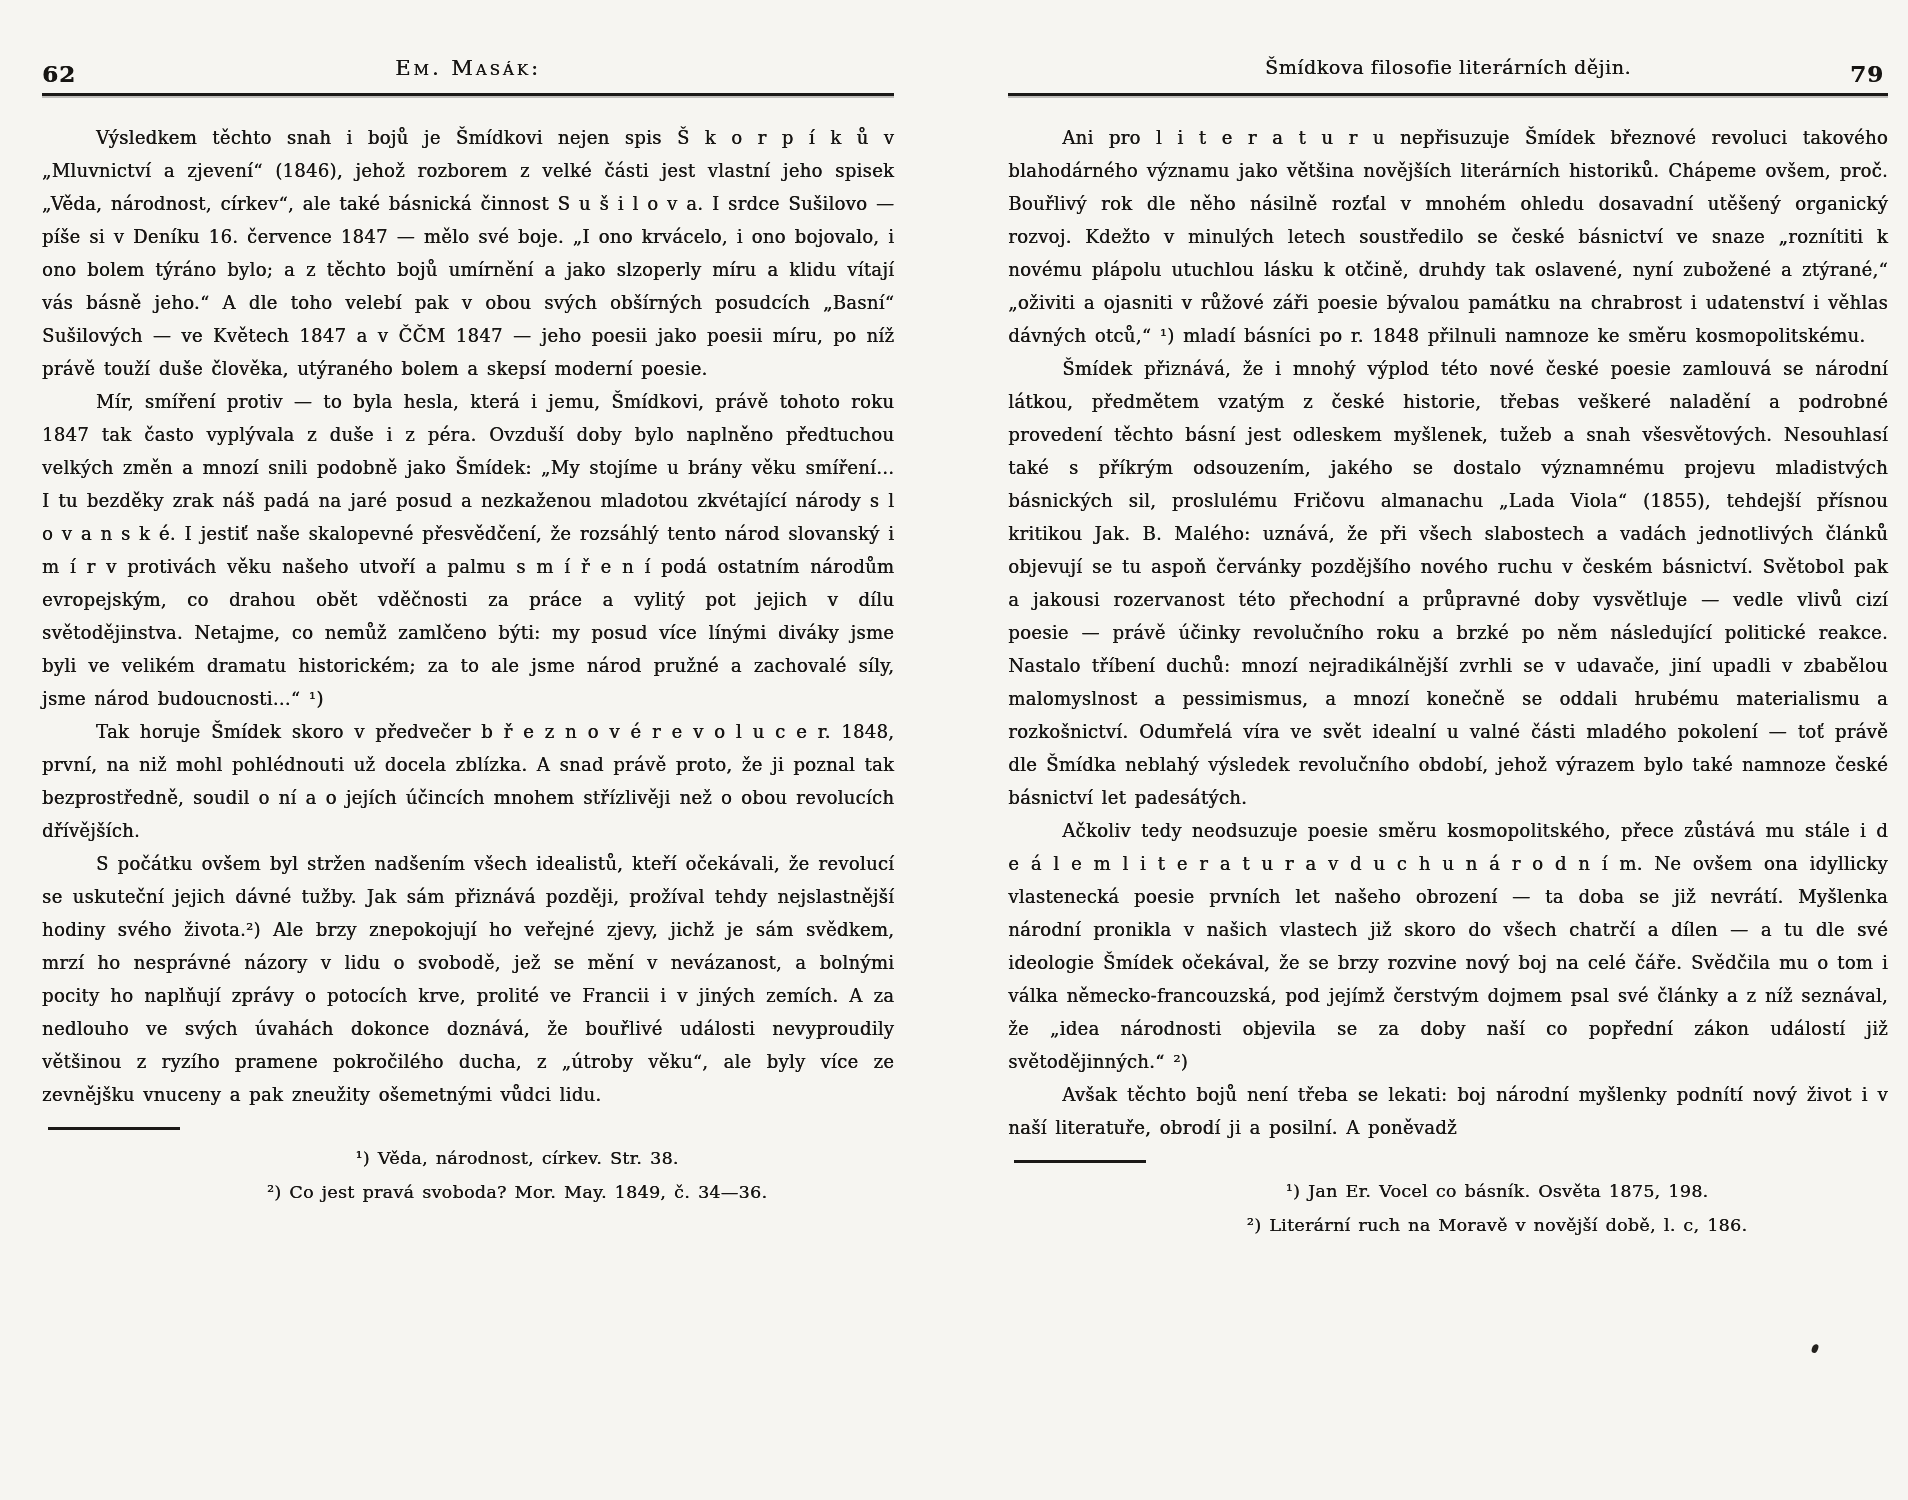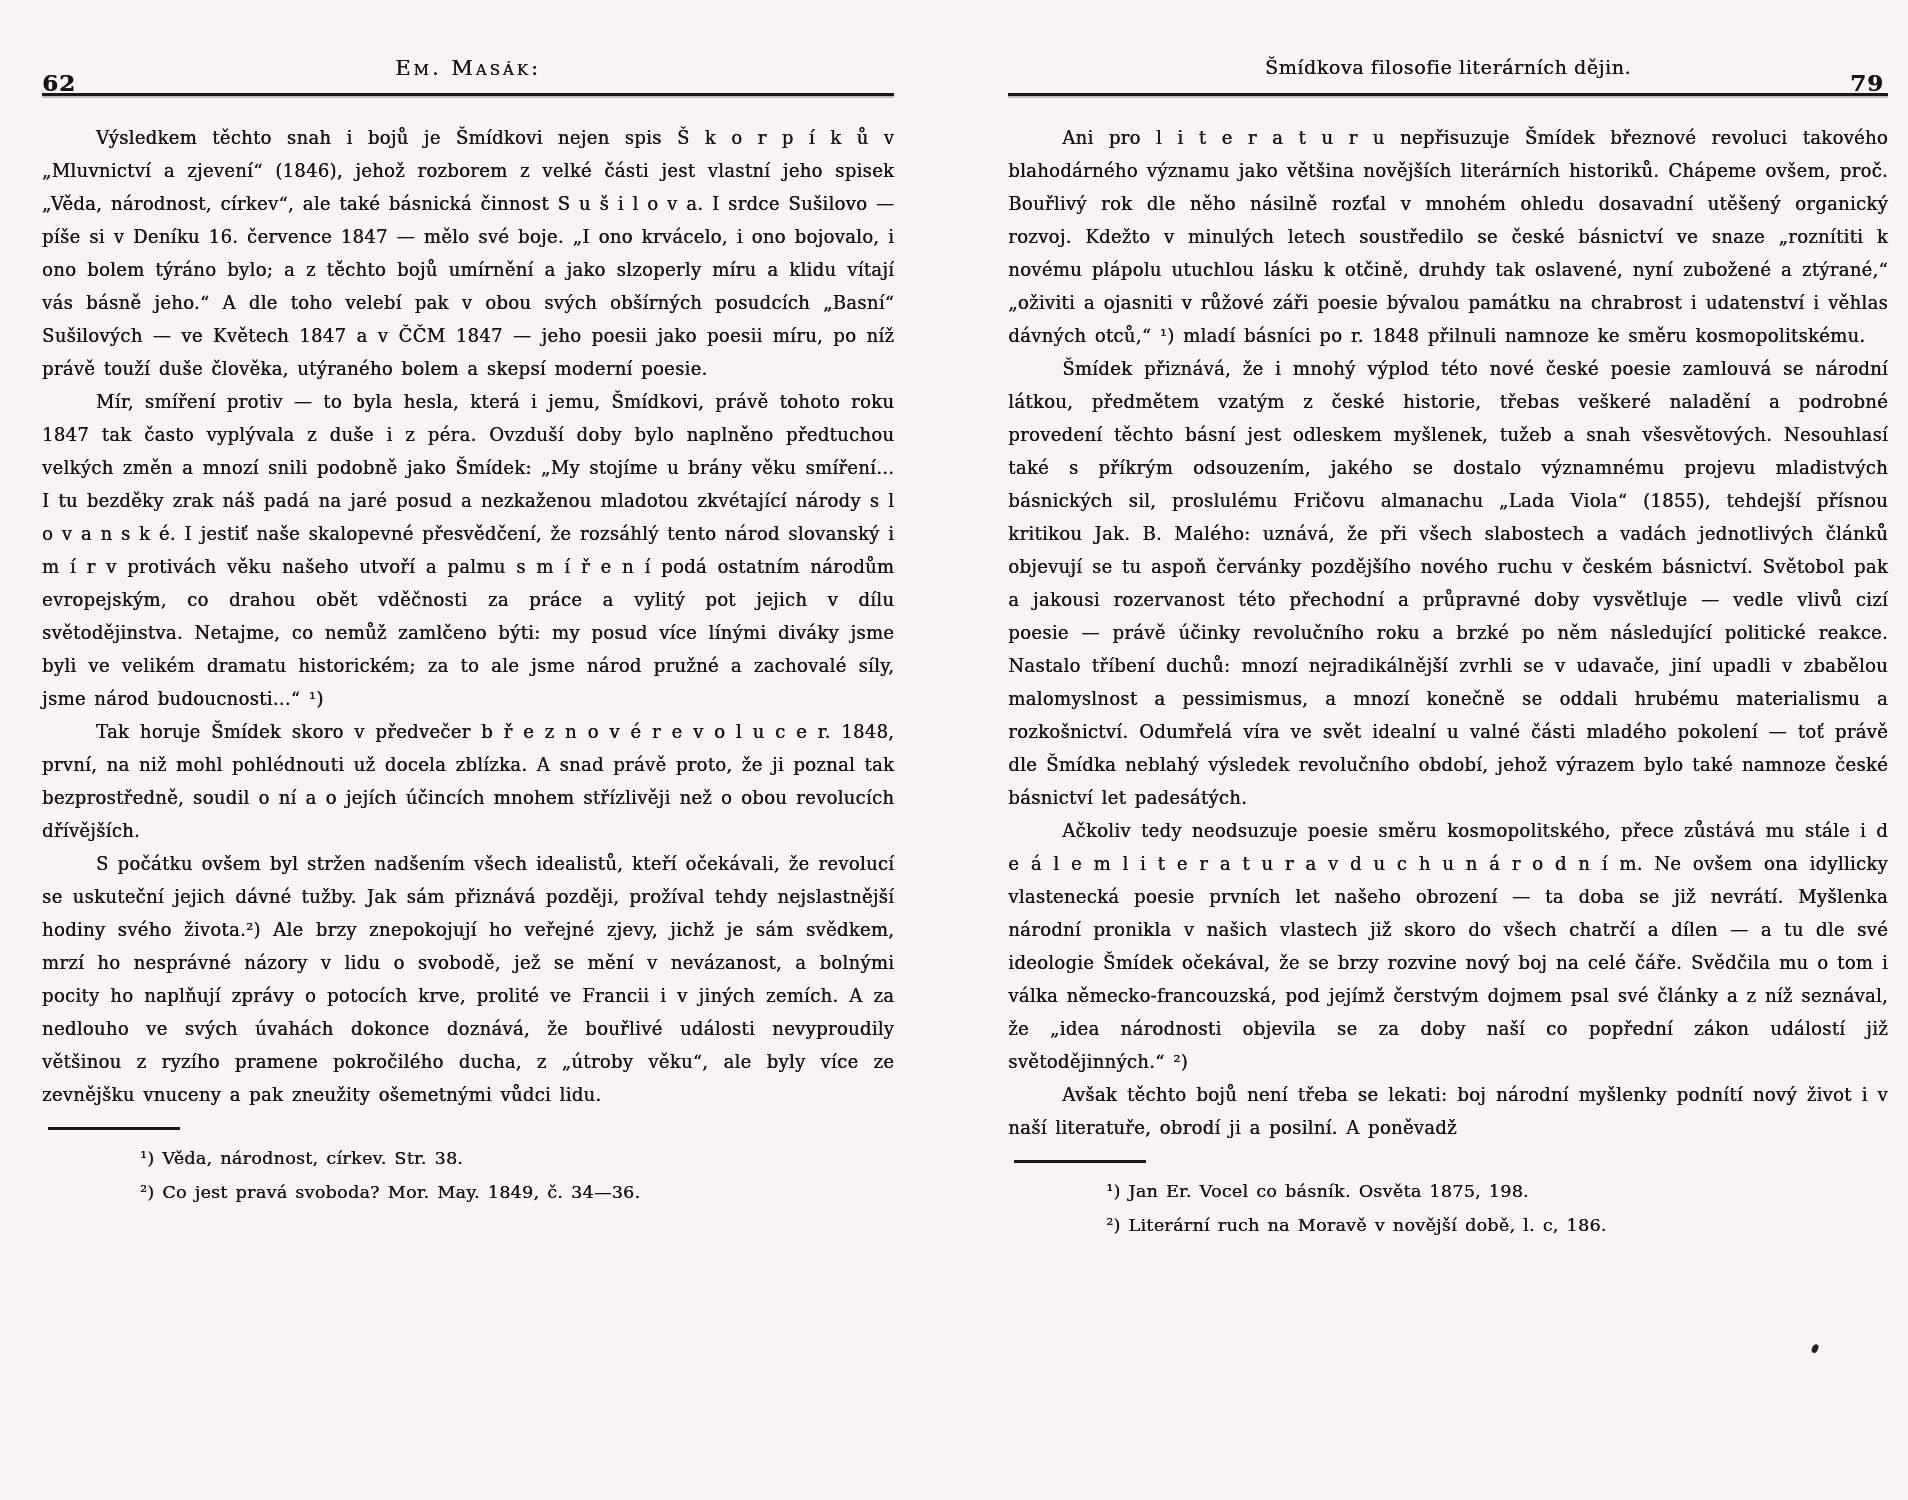--- a/index.html
+++ b/index.html
@@ -16,21 +16,21 @@
     display: flex;
     box-sizing: border-box;
     padding: 56px 20px 0 42px;
   }
   .page { position: relative; box-sizing: border-box; }
   .page-left  { width: 866px; margin-right: 86px; }
   .page-right { width: 894px; margin-left: 28px; }
 
   .pagehead { position: relative; height: 30px; }
   .pagenum {
-    position: absolute; top: 13px;
+    position: absolute; top: 4px;
     font-size: 23px; font-weight: bold; letter-spacing: 1px;
     text-shadow: 0.4px 0 0 currentColor;
   }
   .pagenum-left  { left: 0; }
   .pagenum-right { right: 4px; }
   .runhead {
     display: block; text-align: center;
     font-size: 19px;
     text-shadow: 0.3px 0 0 currentColor;
   }
@@ -53,21 +53,21 @@
   .para { margin: 0; text-indent: 54px; }
 
   .fnblock { margin-top: 16px; }
   .fnrule { width: 132px; height: 2.5px; background: #1b1917; margin: 0 0 14px 6px; }
   .fn {
     margin: 0 0 6px 98px;
     font-size: 17.5px;
     line-height: 28px;
     letter-spacing: 0.3px;
     word-spacing: 2px;
-    text-align: left;
+    text-align: center;
     text-indent: 0;
     text-shadow: 0.25px 0 0 currentColor;
   }
 
   .ink-speck {
     position: absolute;
     width: 6px; height: 9px;
     background: #24211e;
     border-radius: 60% 40% 55% 45%;
     transform: rotate(18deg);

